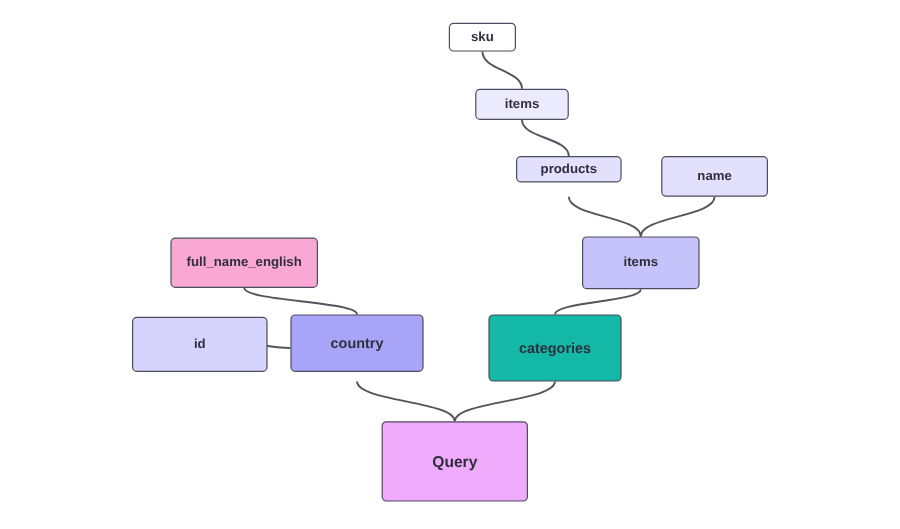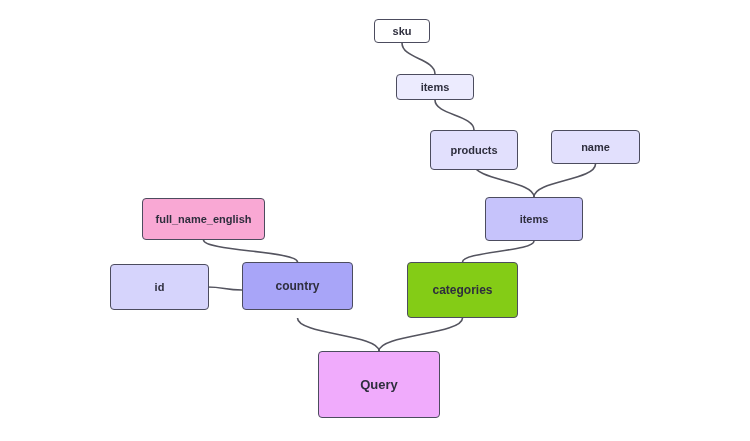--- a/index.html
+++ b/index.html
@@ -61,38 +61,38 @@
       <path d="M 297.5 318 C 297.5 334.5, 379 334.5, 379 351" stroke="#54545f"></path>
       <path d="M 462.5 318 C 462.5 334.5, 379 334.5, 379 351" stroke="#54545f"></path>
     </svg>
   <div id="node-layer">
       <div class="node" style="left: 374px; top: 19px; width: 56px; height: 24px; background: rgb(255, 255, 255);">
         <span class="node-label" style="font-size: 11px;">sku</span>
       </div>
       <div class="node" style="left: 396px; top: 74px; width: 78px; height: 26px; background: rgb(236, 235, 254);">
         <span class="node-label" style="font-size: 11px;">items</span>
       </div>
-      <div class="node" style="left: 430px; top: 130px; width: 88px; height: 40px; background: rgb(226, 224, 253);">
+      <div class="node" style="left: 430px; top: 130px; width: 88px; height: 22px; background: rgb(226, 224, 253);">
         <span class="node-label" style="font-size: 11px;">products</span>
       </div>
       <div class="node" style="left: 551px; top: 130px; width: 89px; height: 34px; background: rgb(226, 224, 253);">
         <span class="node-label" style="font-size: 11px;">name</span>
       </div>
       <div class="node" style="left: 142px; top: 198px; width: 123px; height: 42px; background: #f9a8d4;">
         <span class="node-label" style="font-size: 11px;">full_name_english</span>
       </div>
       <div class="node" style="left: 485px; top: 197px; width: 98px; height: 44px; background: rgb(198, 195, 251);">
         <span class="node-label" style="font-size: 11px;">items</span>
       </div>
-      <div class="node" style="left: 110px; top: 264px; width: 99px; height: 46px; background: rgb(214, 212, 252);">
+      <div class="node" style="left: 110px; top: 264px; width: 113px; height: 46px; background: rgb(214, 212, 252);">
         <span class="node-label" style="font-size: 11px;">id</span>
       </div>
       <div class="node" style="left: 242px; top: 262px; width: 111px; height: 48px; background: rgb(168, 165, 248);">
         <span class="node-label" style="font-size: 12px;">country</span>
       </div>
-      <div class="node" style="left: 407px; top: 262px; width: 111px; height: 56px; background: #84cc16;">
+      <div class="node" style="left: 407px; top: 262px; width: 111px; height: 56px; background: #14b8a6;">
         <span class="node-label" style="font-size: 12px;">categories</span>
       </div>
       <div class="node" style="left: 318px; top: 351px; width: 122px; height: 67px; background: #f0abfc;">
         <span class="node-label" style="font-size: 13px;">Query</span>
       </div>
     </div>
 </div>
 
 </body></html>

